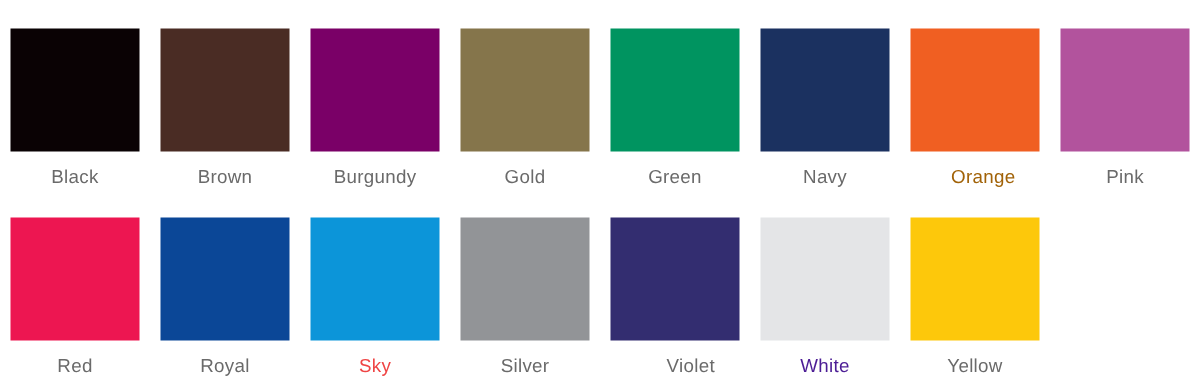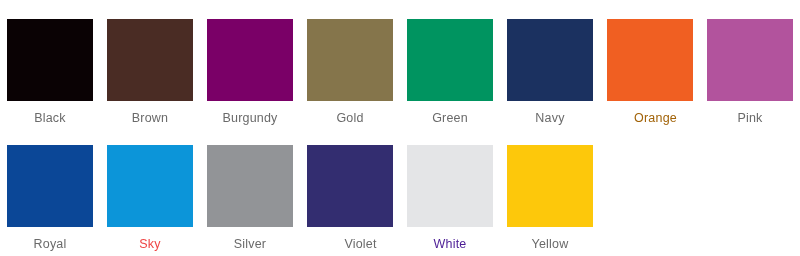--- a/index.html
+++ b/index.html
@@ -83,20 +83,24 @@
     </div>
     <div class="swatch-cell">
       <div class="swatch-chip" style="background-color: rgb(240, 95, 34); --c-0-6: #f05f22;"></div>
       <div class="swatch-label" style="color: #a16207; margin-left: 11px;">Orange</div>
     </div>
     <div class="swatch-cell">
       <div class="swatch-chip" style="background-color: rgb(178, 83, 157); --c-0-7: #b2539d;"></div>
       <div class="swatch-label" style="color: rgb(106, 106, 106);">Pink</div>
     </div>
     <div class="swatch-cell">
+      <div class="swatch-chip" style="background-color: rgb(237, 22, 81); --c-1-0: #ed1651;"></div>
+      <div class="swatch-label" style="color: rgb(106, 106, 106);">Red</div>
+    </div>
+    <div class="swatch-cell">
       <div class="swatch-chip" style="background-color: rgb(11, 71, 151); --c-1-1: #0b4797;"></div>
       <div class="swatch-label" style="color: rgb(106, 106, 106);">Royal</div>
     </div>
     <div class="swatch-cell">
       <div class="swatch-chip" style="background-color: rgb(12, 149, 217); --c-1-2: #0c95d9;"></div>
       <div class="swatch-label" style="color: #ef4444; text-align: right;">Sky</div>
     </div>
     <div class="swatch-cell">
       <div class="swatch-chip" style="background-color: rgb(146, 148, 151); --c-1-3: #929497;"></div>
       <div class="swatch-label" style="color: rgb(106, 106, 106); text-align: center;">Silver</div>

